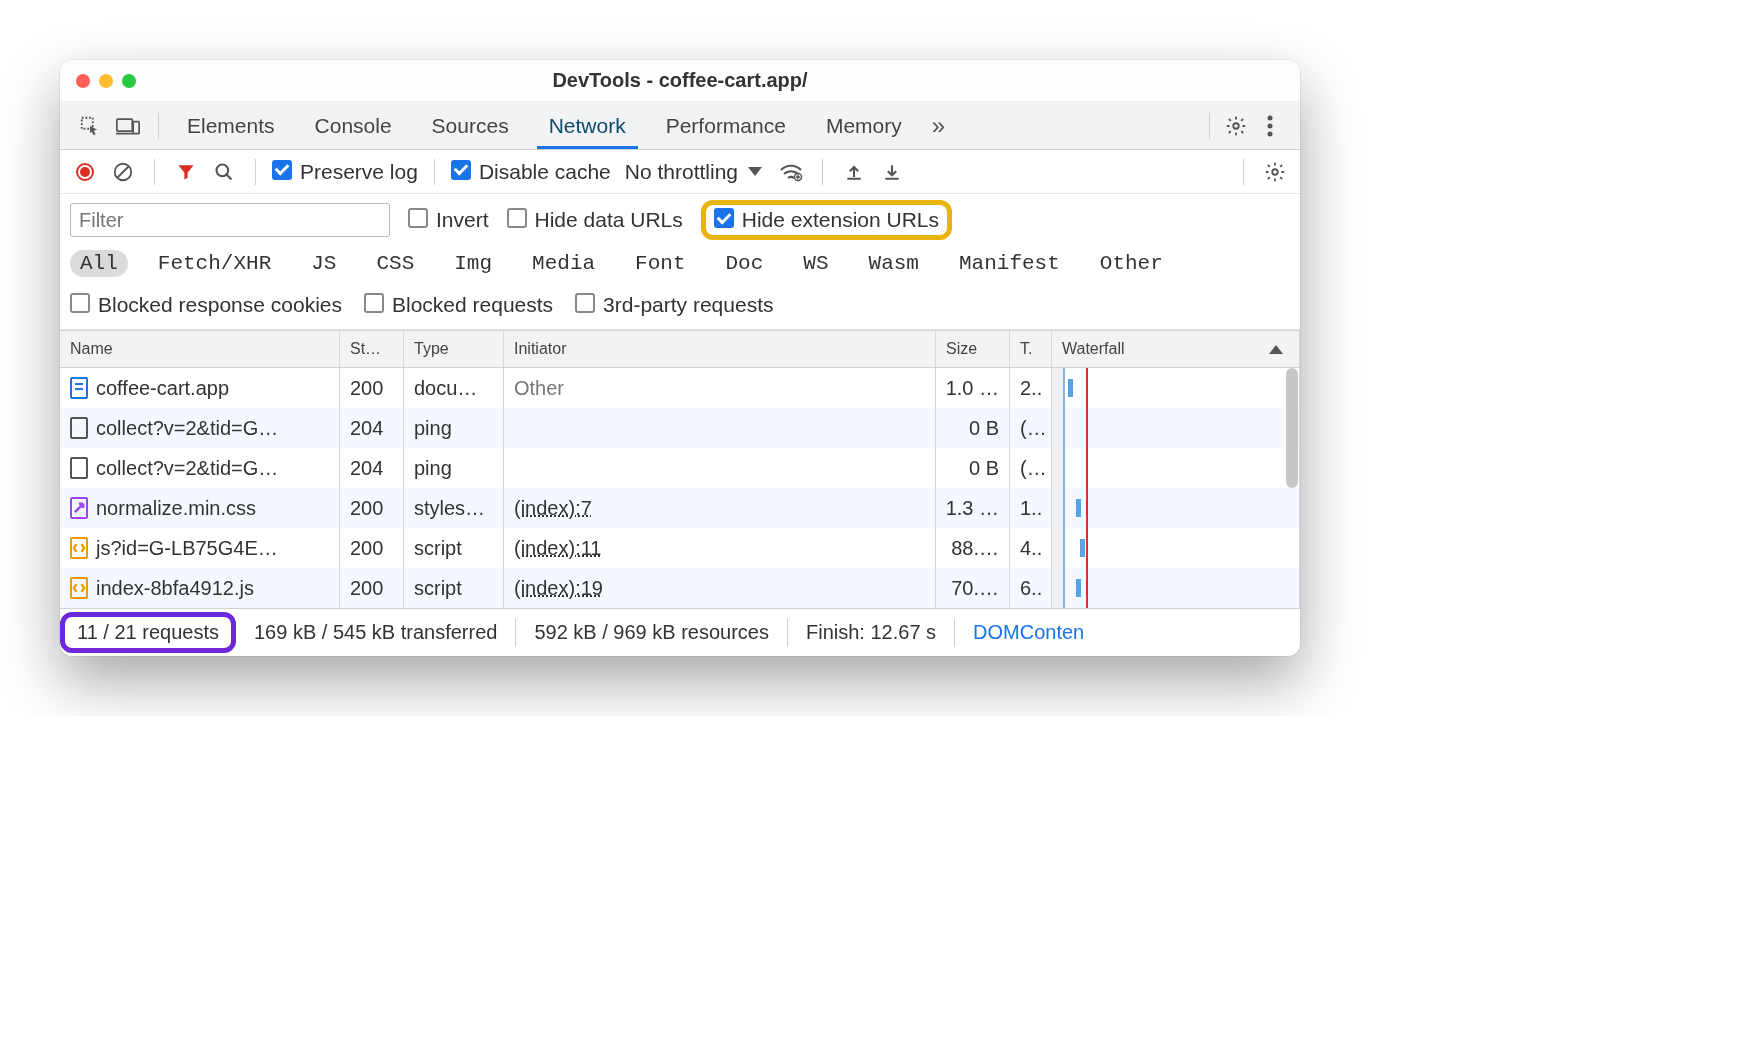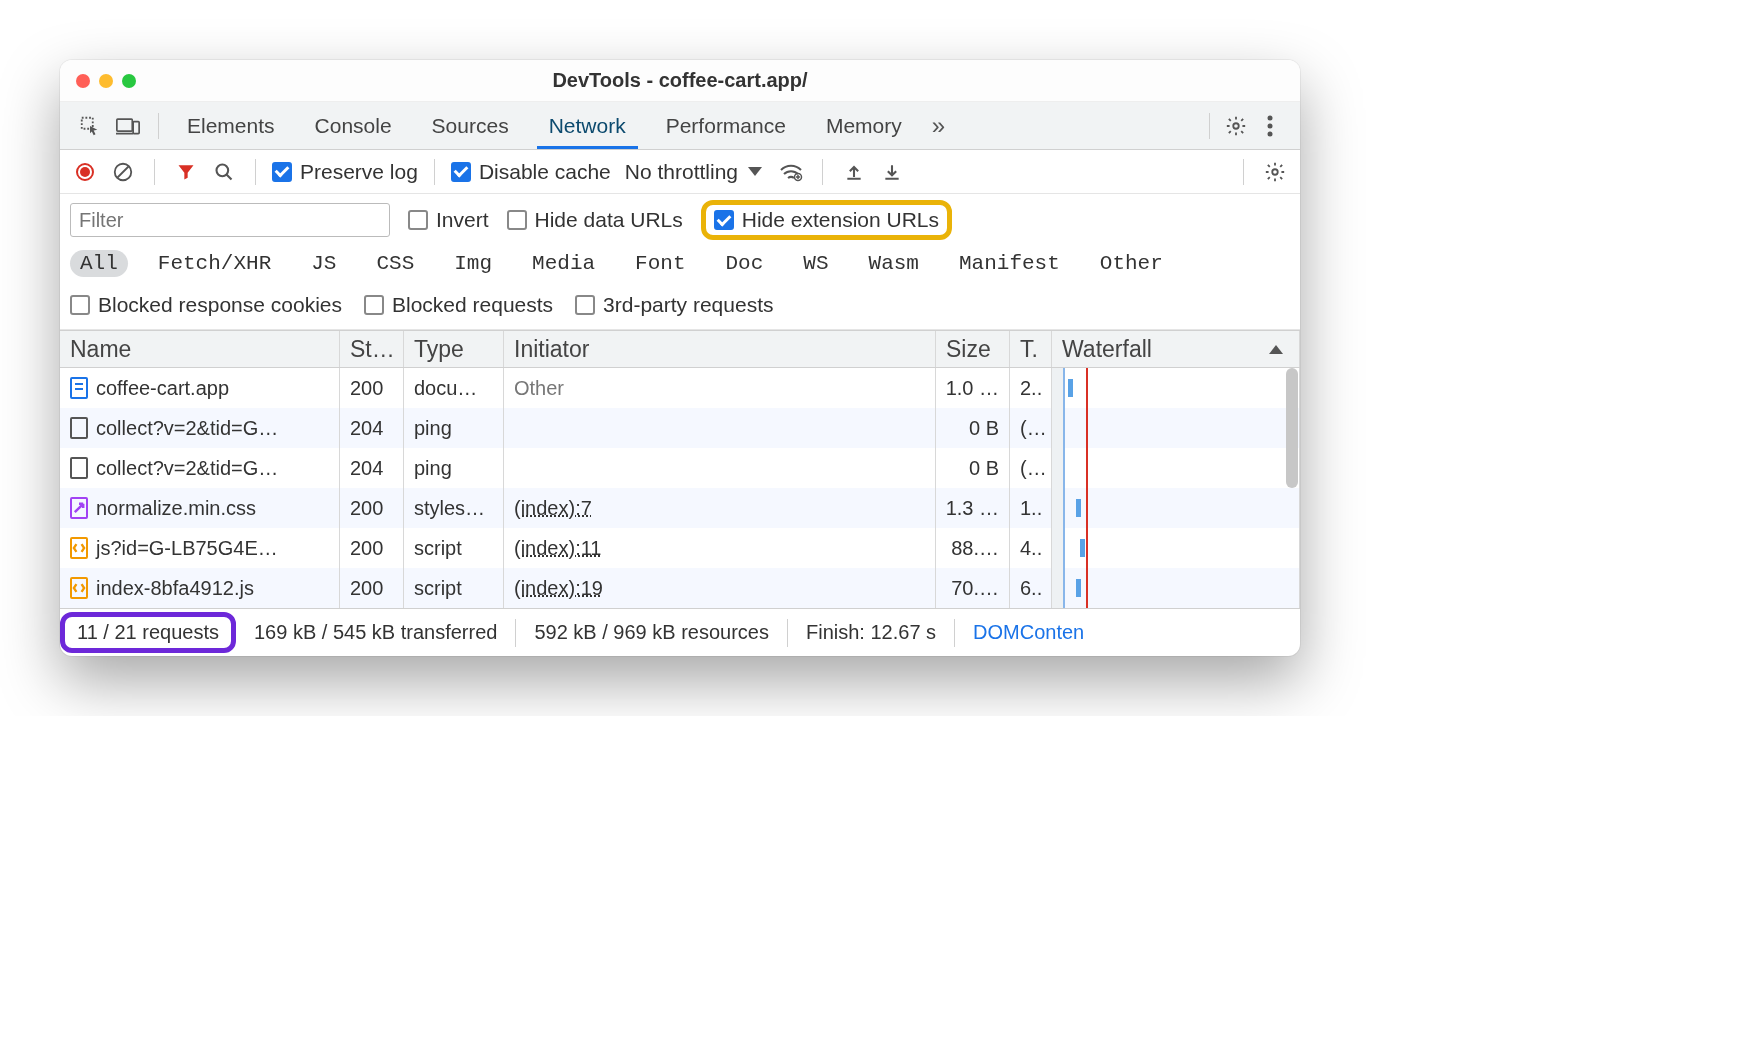--- a/index.html
+++ b/index.html
@@ -80,21 +80,21 @@
     width: 20px; height: 20px; border: 2px solid #888; border-radius: 3px;
     display: inline-flex; align-items: center; justify-content: center;
     flex-shrink: 0; cursor: pointer;
   }
   .checkbox.checked { background: #1a73e8; border-color: #1a73e8; }
   .checkbox.checked::after {
     content: ""; width: 5px; height: 10px;
     border: solid #fff; border-width: 0 3px 3px 0;
     transform: rotate(45deg) translate(-1px,-1px);
   }
-  .chk-group { display: flex; align-items: center; gap: 8px; font-size: 21px; color: #333; }
+  .chk-group { display: flex; align-items: flex-start; gap: 8px; font-size: 21px; color: #333; }
   .select {
     display: flex; align-items: center; gap: 10px;
     font-size: 21px; color: #333; padding: 0 6px; cursor: pointer;
   }
   .triangle-down { width: 0; height: 0; border-left: 7px solid transparent; border-right: 7px solid transparent; border-top: 9px solid #555; }
   
   .filter-bar {
     padding: 6px 10px 0 10px;
     border-bottom: 1px solid #e5e5e5;
   }
@@ -109,21 +109,21 @@
   }
   .types-row { display: flex; align-items: center; gap: 20px; padding: 10px 0; flex-wrap: nowrap; font-size: 21px; }
   .type-pill { padding: 2px 10px; border-radius: 14px; color: #333; cursor: pointer; font-family: Liberation Mono, monospace; }
   .type-pill.active { background: #d9dbdd; }
   .filter-row3 { display: flex; align-items: center; gap: 22px; padding: 6px 0 12px 0; font-size: 21px; }
   
   .table-wrap { position: relative; }
   .thead {
     display: flex; align-items: center; height: 38px;
     background: #f1f3f4; border-top: 1px solid #d0d0d0; border-bottom: 1px solid #d0d0d0;
-    font-size: 23px; color: #444;
+    font-size: 16px; color: #444;
   }
   .th, .td {
     padding: 0 10px; display: flex; align-items: center;
     border-right: 1px solid #d8d8d8; height: 100%;
     white-space: nowrap; overflow: hidden; text-overflow: ellipsis;
   }
   .col-name { width: 280px; }
   .col-status { width: 64px; }
   .col-type { width: 100px; }
   .col-init { width: 432px; }

